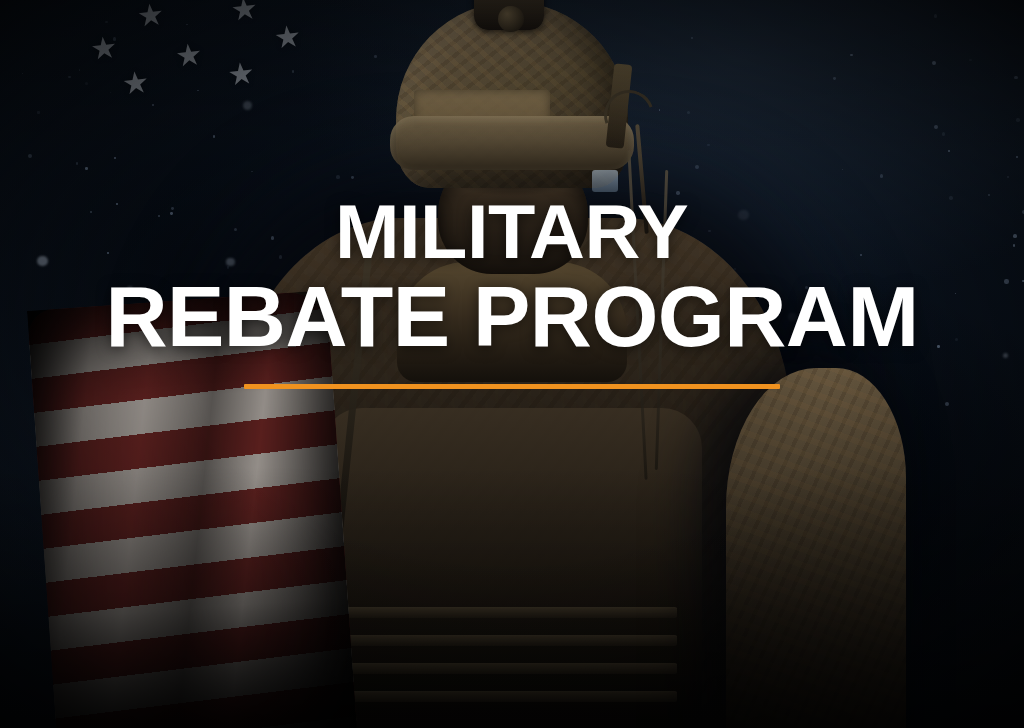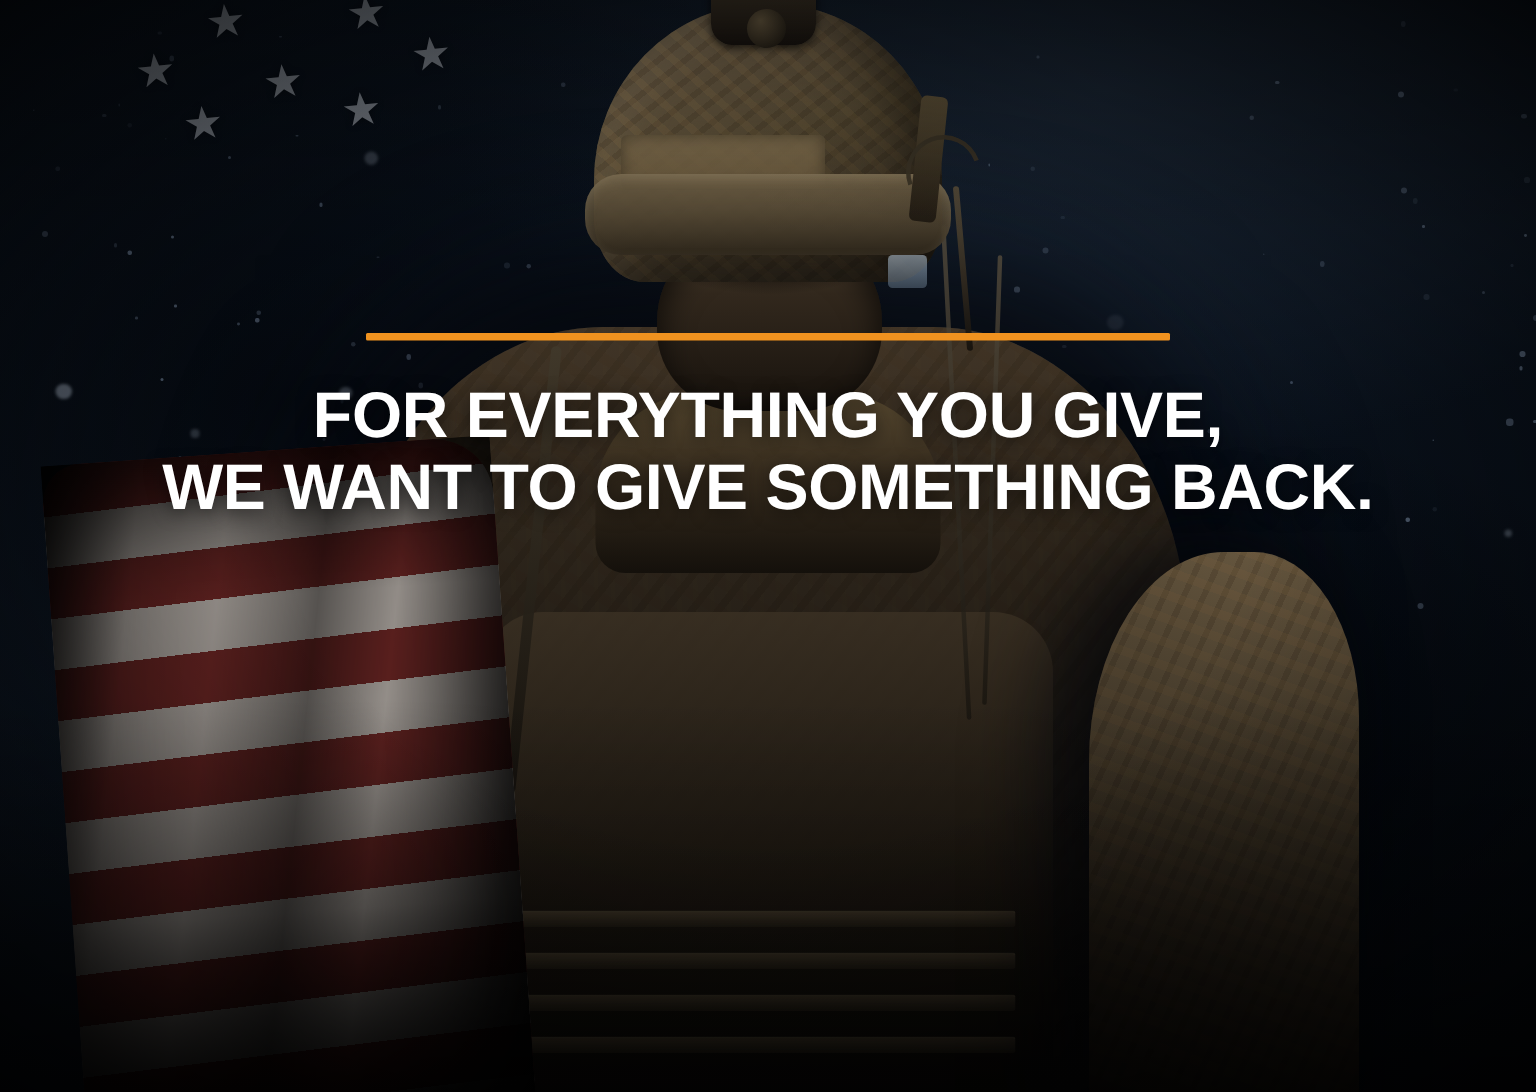--- a/index.html
+++ b/index.html
@@ -569,20 +569,20 @@
         <div class="star" style="left: 196px; top: 66px;">★</div>
         <div class="star" style="left: 40px; top: 96px;">★</div>
         <div class="star" style="left: 96px; top: 74px;">★</div>
         <div class="star" style="left: 146px; top: 98px;">★</div>
       </div>
   </div>
 
   <div class="vignette"></div>
 
   <div class="content">
+    <h1 class="headline">
+      <span class="l1">MILITARY</span>
+      <span class="l2">REBATE PROGRAM</span>
+    </h1>
     <div class="rule" style="background: rgb(240, 146, 31);"></div>
-    <p class="subhead">
-      <span class="s1">FOR EVERYTHING YOU GIVE,</span>
-      <span class="s2">WE WANT TO GIVE SOMETHING BACK.</span>
-    </p>
   </div>
 
 </div>
 
 </body></html>

